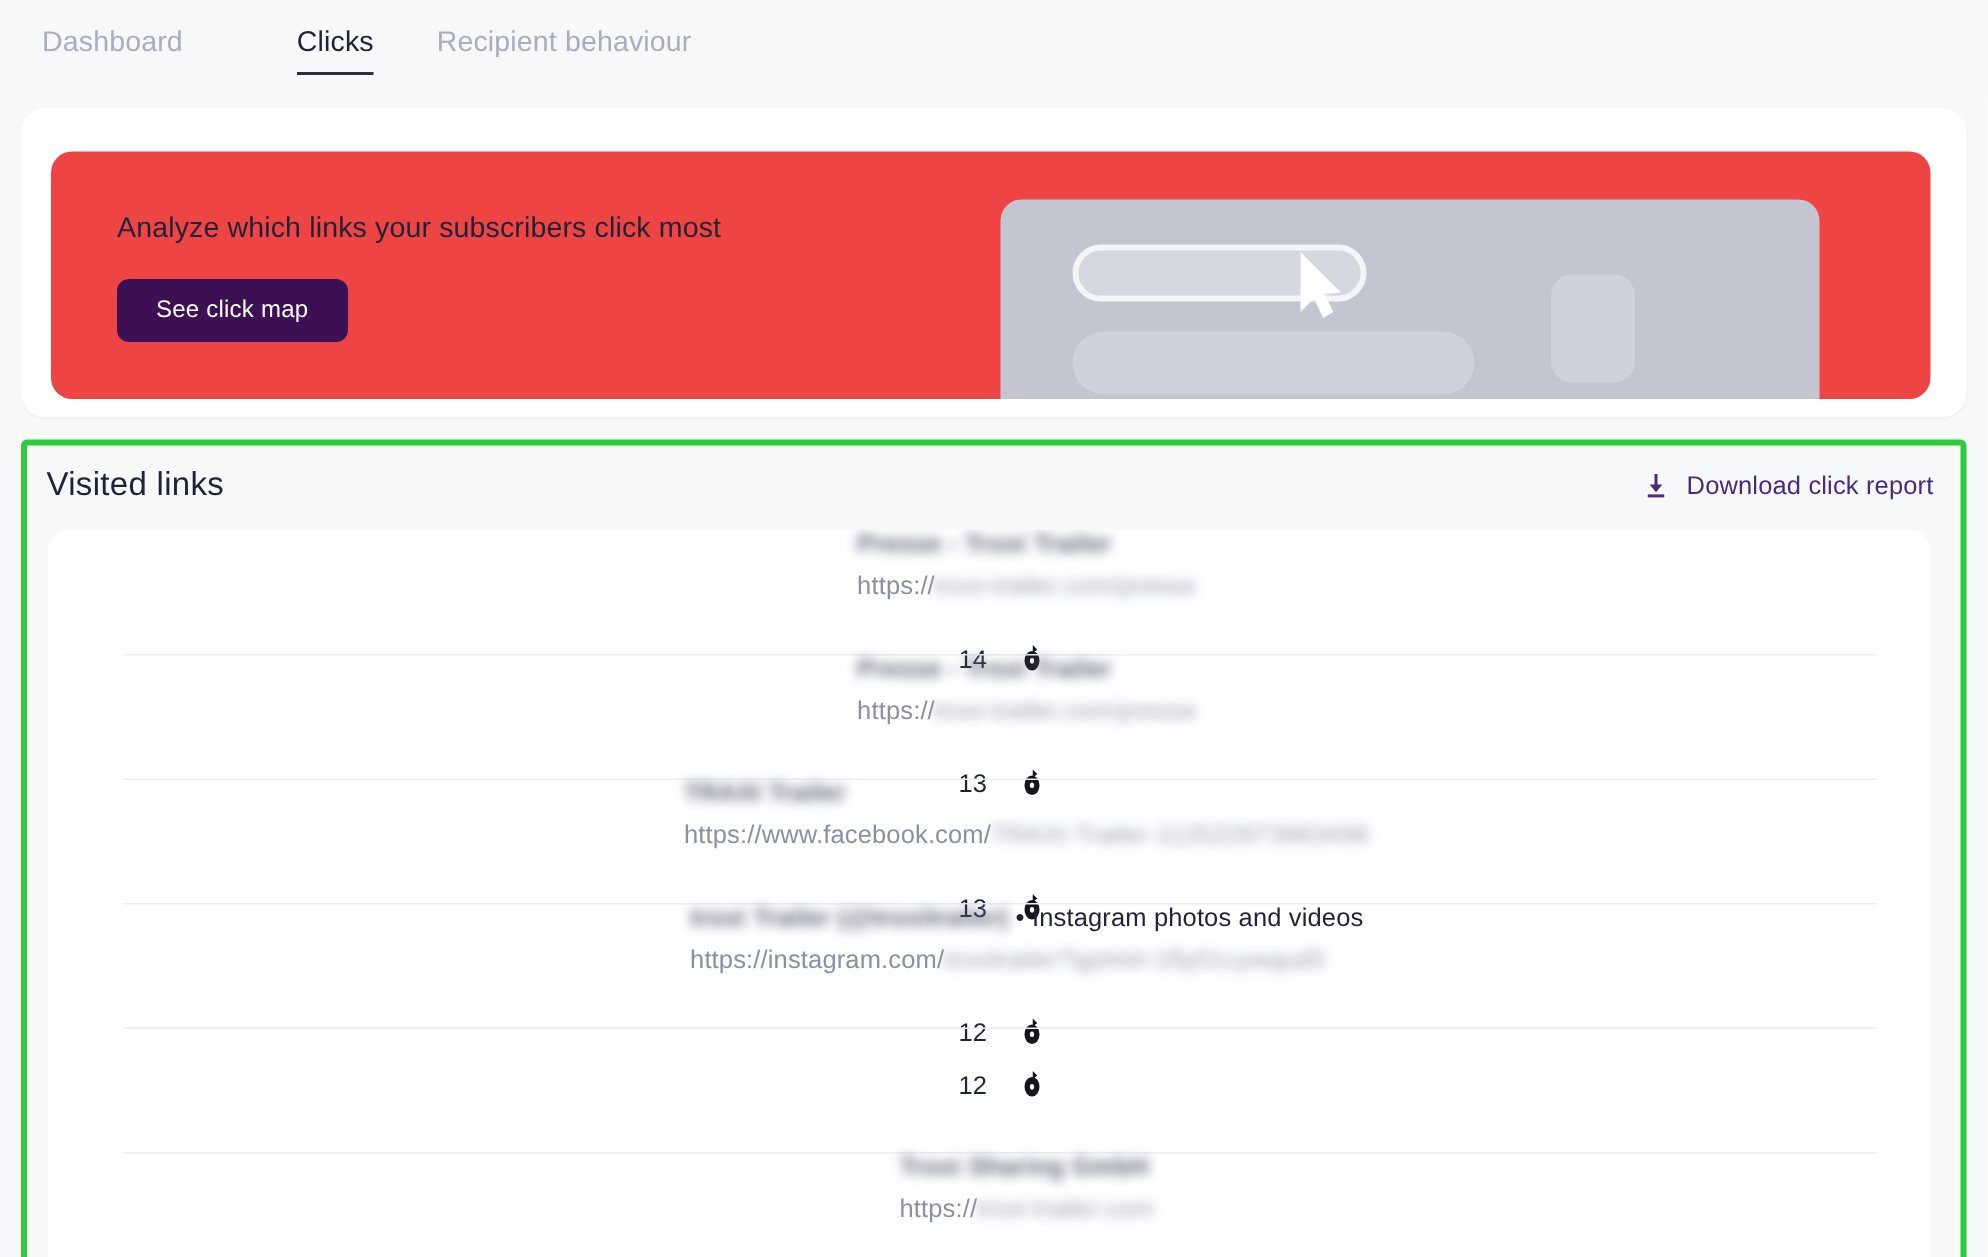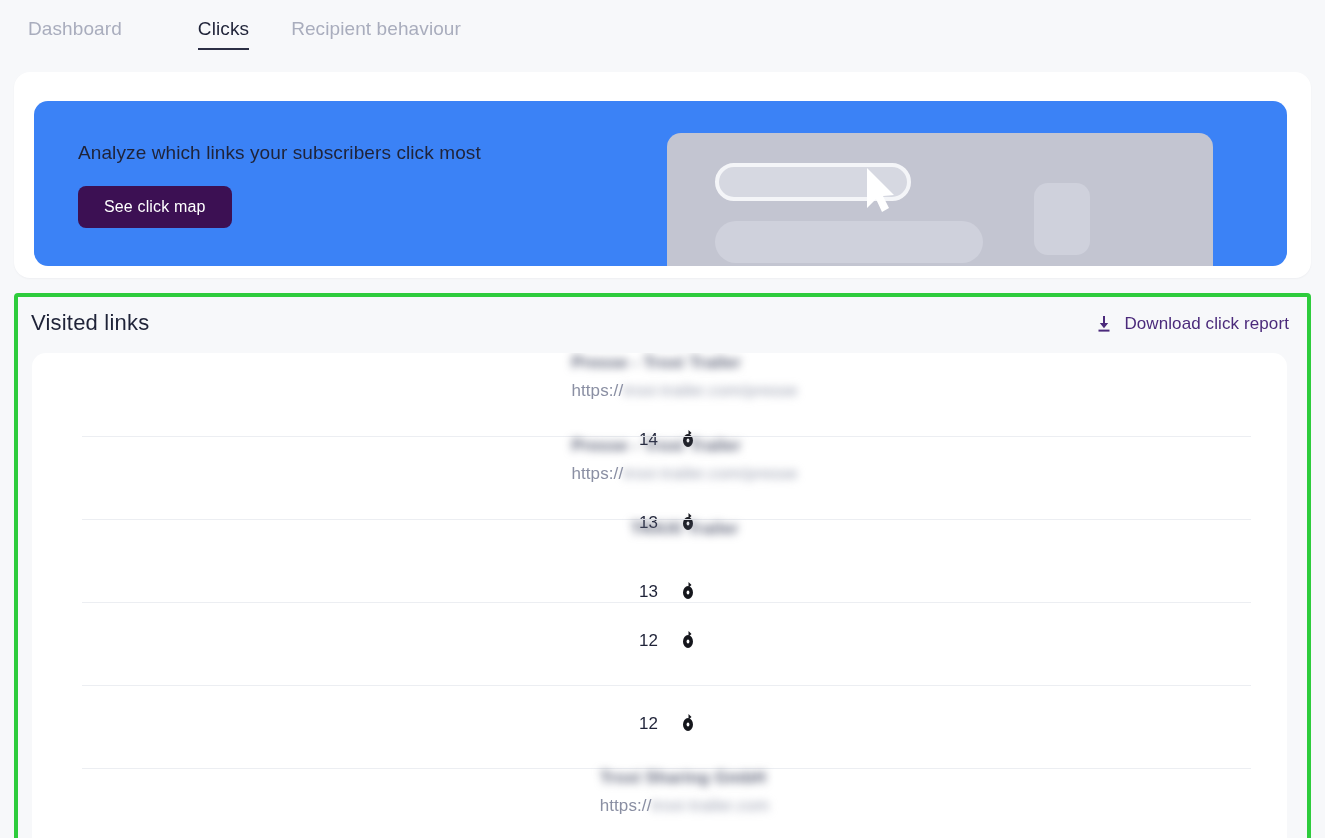--- a/index.html
+++ b/index.html
@@ -61,21 +61,21 @@
     background: #ffffff;
     border-radius: 16px;
     box-shadow: 0 1px 2px rgba(30,35,60,0.04);
   }
   .promo {
     position: absolute;
     left: 34px;
     top: 101px;
     width: 1253px;
     height: 165px;
-    background: #3b82f6;
+    background: #ef4444;
     border-radius: 14px;
     overflow: hidden;
   }
   .promo-text {
     position: absolute;
     left: 44px;
     top: 41px;
     font-size: 19px;
     color: #1f2338;
     letter-spacing: 0.1px;
@@ -329,34 +329,39 @@
               <path d="M6.5 0 L9.5 3 L6.5 5.5 Z" fill="#15161c"></path>
               <ellipse cx="6" cy="10.5" rx="1.4" ry="1.9" fill="#ffffff"></ellipse>
             </svg>
         </span>
       </div>
     </div>
 
     <div class="row">
       <div class="row-main">
         <div class="row-title"><span class="blur">TRAXI Trailer</span> <span></span></div>
+        <div class="row-url"><span>https://www.facebook.com/</span><span class="blur">TRAXI-Trailer-112522973963496</span></div>
       </div>
       <div class="row-count">
         <span>13</span>
         <span class="click-icon">
           <svg viewBox="0 0 12 18" width="12" height="18">
               <ellipse cx="6" cy="10.5" rx="5" ry="6.5" fill="#15161c"></ellipse>
               <path d="M6.5 0 L9.5 3 L6.5 5.5 Z" fill="#15161c"></path>
               <ellipse cx="6" cy="10.5" rx="1.4" ry="1.9" fill="#ffffff"></ellipse>
             </svg>
         </span>
       </div>
     </div>
 
     <div class="row">
+      <div class="row-main">
+        <div class="row-title"><span class="blur">troxi Trailer (@troxitrailer)</span> <span>• Instagram photos and videos</span></div>
+        <div class="row-url"><span>https://instagram.com/</span><span class="blur">troxitrailer?igshid=1fly01cywqud0</span></div>
+      </div>
       <div class="row-count">
         <span>12</span>
         <span class="click-icon">
           <svg viewBox="0 0 12 18" width="12" height="18">
               <ellipse cx="6" cy="10.5" rx="5" ry="6.5" fill="#15161c"></ellipse>
               <path d="M6.5 0 L9.5 3 L6.5 5.5 Z" fill="#15161c"></path>
               <ellipse cx="6" cy="10.5" rx="1.4" ry="1.9" fill="#ffffff"></ellipse>
             </svg>
         </span>
       </div>

